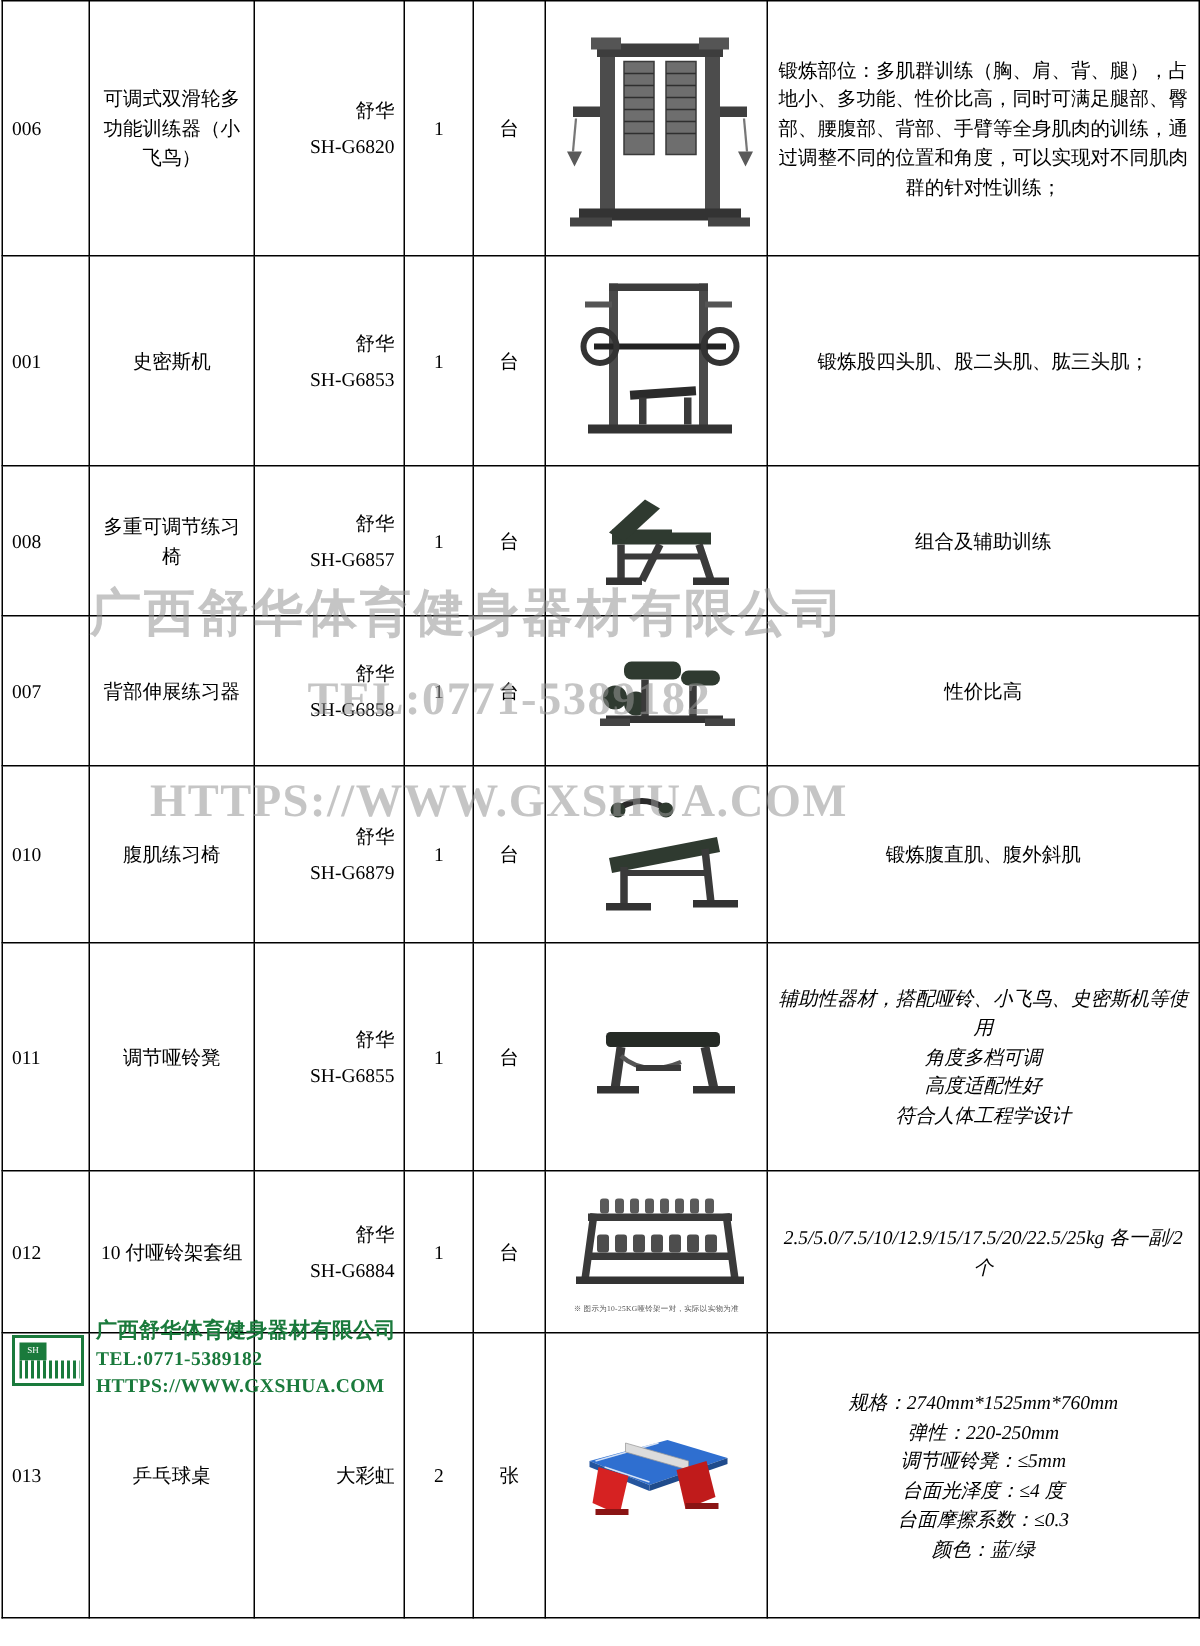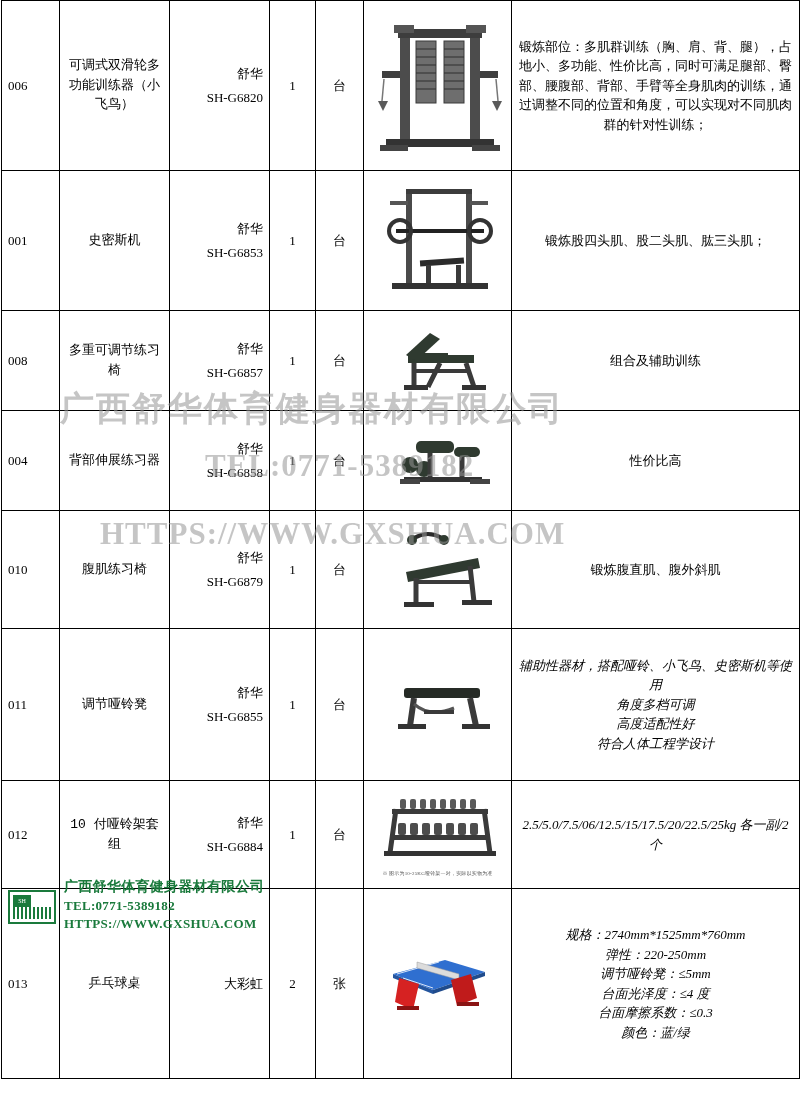--- a/index.html
+++ b/index.html
@@ -35,21 +35,21 @@
   td.c-no     { width: 58px;  text-align: left; }
   td.c-name   { width: 110px; text-align: center; }
   td.c-brand  { width: 100px; text-align: right; }
   td.c-qty    { width: 46px;  text-align: center; }
   td.c-unit   { width: 48px;  text-align: center; }
   td.c-img    { width: 148px; text-align: center; padding: 2px; }
   td.c-desc   { width: 288px; text-align: center; vertical-align: middle; }
 
   .brand-line  { display: block; }
   .brand-line + .brand-line { margin-top: 4px; }
-  .name-txt { display: block; font-family: Liberation Mono, monospace; }
+  .name-txt { display: block; }
   .desc-multi div { display: block; font-style: italic; }
 
   .prodimg {
     display: block;
     margin: 0 auto;
   }
   .img-caption {
     font-size: 5px;
     color: #555;
     text-align: center;
@@ -258,21 +258,21 @@
             <path d="M44 44 L44 68 M70 44 L58 68 M96 44 L104 68" stroke="#3a3a3a" stroke-width="5" fill="none"></path>
             <rect x="34" y="66" width="24" height="5" fill="#333"></rect>
             <rect x="92" y="66" width="24" height="5" fill="#333"></rect>
             <rect x="44" y="50" width="56" height="4" fill="#3a3a3a"></rect>
           </svg>
         </td>
         <td class="c-desc">组合及辅助训练</td>
       </tr>
 
       <tr style="height:100px">
-        <td class="c-no">004</td>
+        <td class="c-no">007</td>
         <td class="c-name">
             <span class="name-txt">背部伸展练习器</span>
           </td>
         <td class="c-brand">
           <span class="brand-line">舒华</span>
           <span class="brand-line">SH-G6858</span>
         </td>
         <td class="c-qty">1</td>
         <td class="c-unit">台</td>
         <td class="c-img">
@@ -385,21 +385,21 @@
               <rect x="52" y="32" width="8" height="12" rx="2"></rect>
                 <rect x="64" y="32" width="8" height="12" rx="2"></rect>
               <rect x="76" y="32" width="8" height="12" rx="2"></rect>
                 <rect x="88" y="32" width="8" height="12" rx="2"></rect>
               <rect x="100" y="32" width="8" height="12" rx="2"></rect>
             </g>
           </svg>
           <div class="img-caption">※ 图示为10-25KG哑铃架一对，实际以实物为准</div>
         </td>
         <td class="c-desc desc-multi">
-          <div>2.5/5.0/7.5/06/12.5/15/17.5/20/22.5/25kg 各一副/2 个</div>
+          <div>2.5/5.0/7.5/10/12.9/15/17.5/20/22.5/25kg 各一副/2 个</div>
         </td>
       </tr>
 
       <tr style="height:190px">
         <td class="c-no">013</td>
         <td class="c-name">
             <span class="name-txt">乒乓球桌</span>
           </td>
         <td class="c-brand">
           <span class="brand-line">大彩虹</span>

